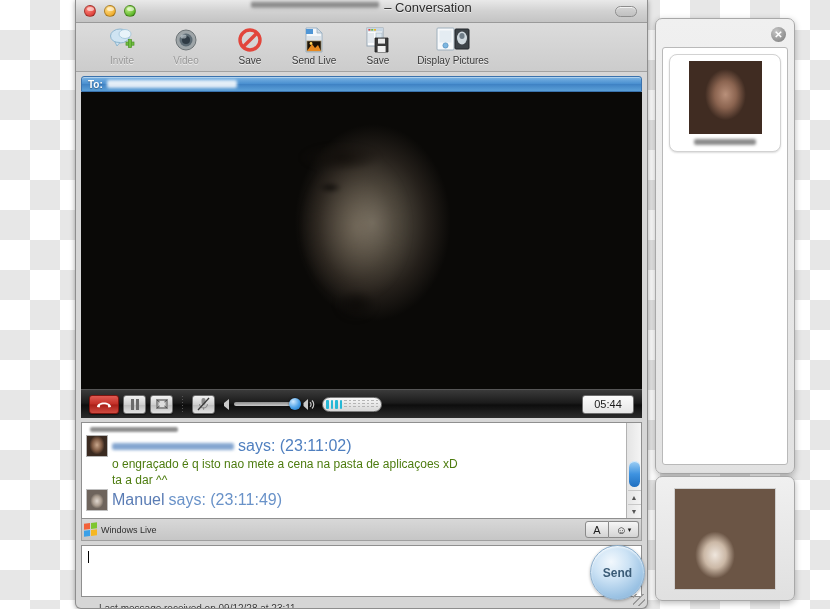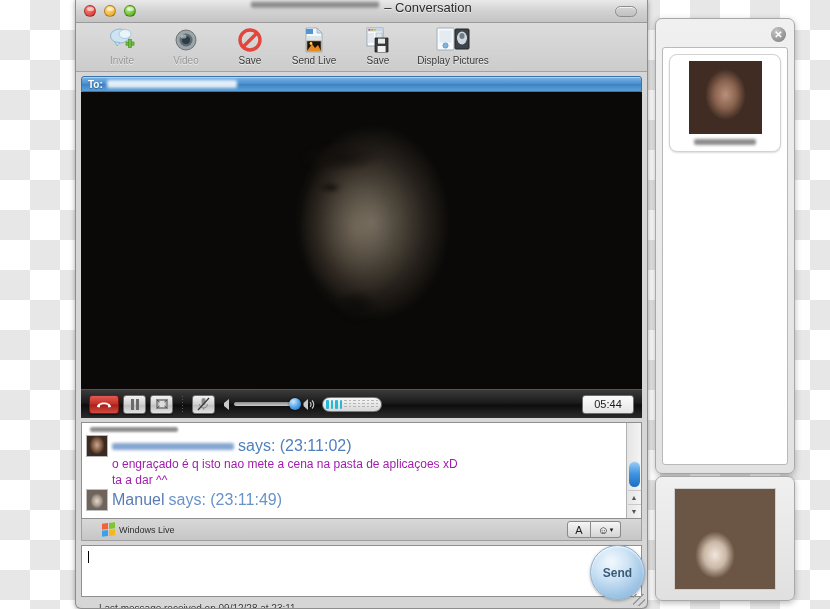--- a/index.html
+++ b/index.html
@@ -254,21 +254,21 @@
   }
   .redact-name {
     height: 7px; border-radius: 2px;
     background: rgba(110,150,200,0.85);
     filter: blur(1.5px);
   }
   .says {
     font-size: 16px; color: #4f7fbf;
   }
   .msg-body {
-    font-size: 12px; color: #a21caf;
+    font-size: 12px; color: #4d7c0f;
     padding-left: 26px;
     line-height: 15px;
   }
   .redact-line {
     width: 88px; height: 5px;
     background: #8f8f8f;
     filter: blur(1px);
     margin: 1px 0 3px 4px;
     border-radius: 2px;
   }
@@ -297,21 +297,21 @@
     border-top: 1px solid #c8c8c8;
   }
 
   
   #format-bar {
     margin: 0 5px;
     height: 22px;
     display: flex; align-items: center;
     background: linear-gradient(to bottom,#d8d8d8,#c6c6c6);
     border: 1px solid #9f9f9f; border-top: none;
-    padding: 0 20px;
+    padding: 0 2px;
     gap: 40px;
   }
   #wl-brand { display:flex; align-items:center; gap:4px; }
   #wl-logo {
     width: 13px; height: 13px;
     display: grid; grid-template-columns: 1fr 1fr; grid-template-rows: 1fr 1fr;
     gap: 1px; transform: skewY(-6deg);
   }
   #wl-logo i { display:block; }
   #wl-logo i:nth-child(1){ background:#f2623a; }

